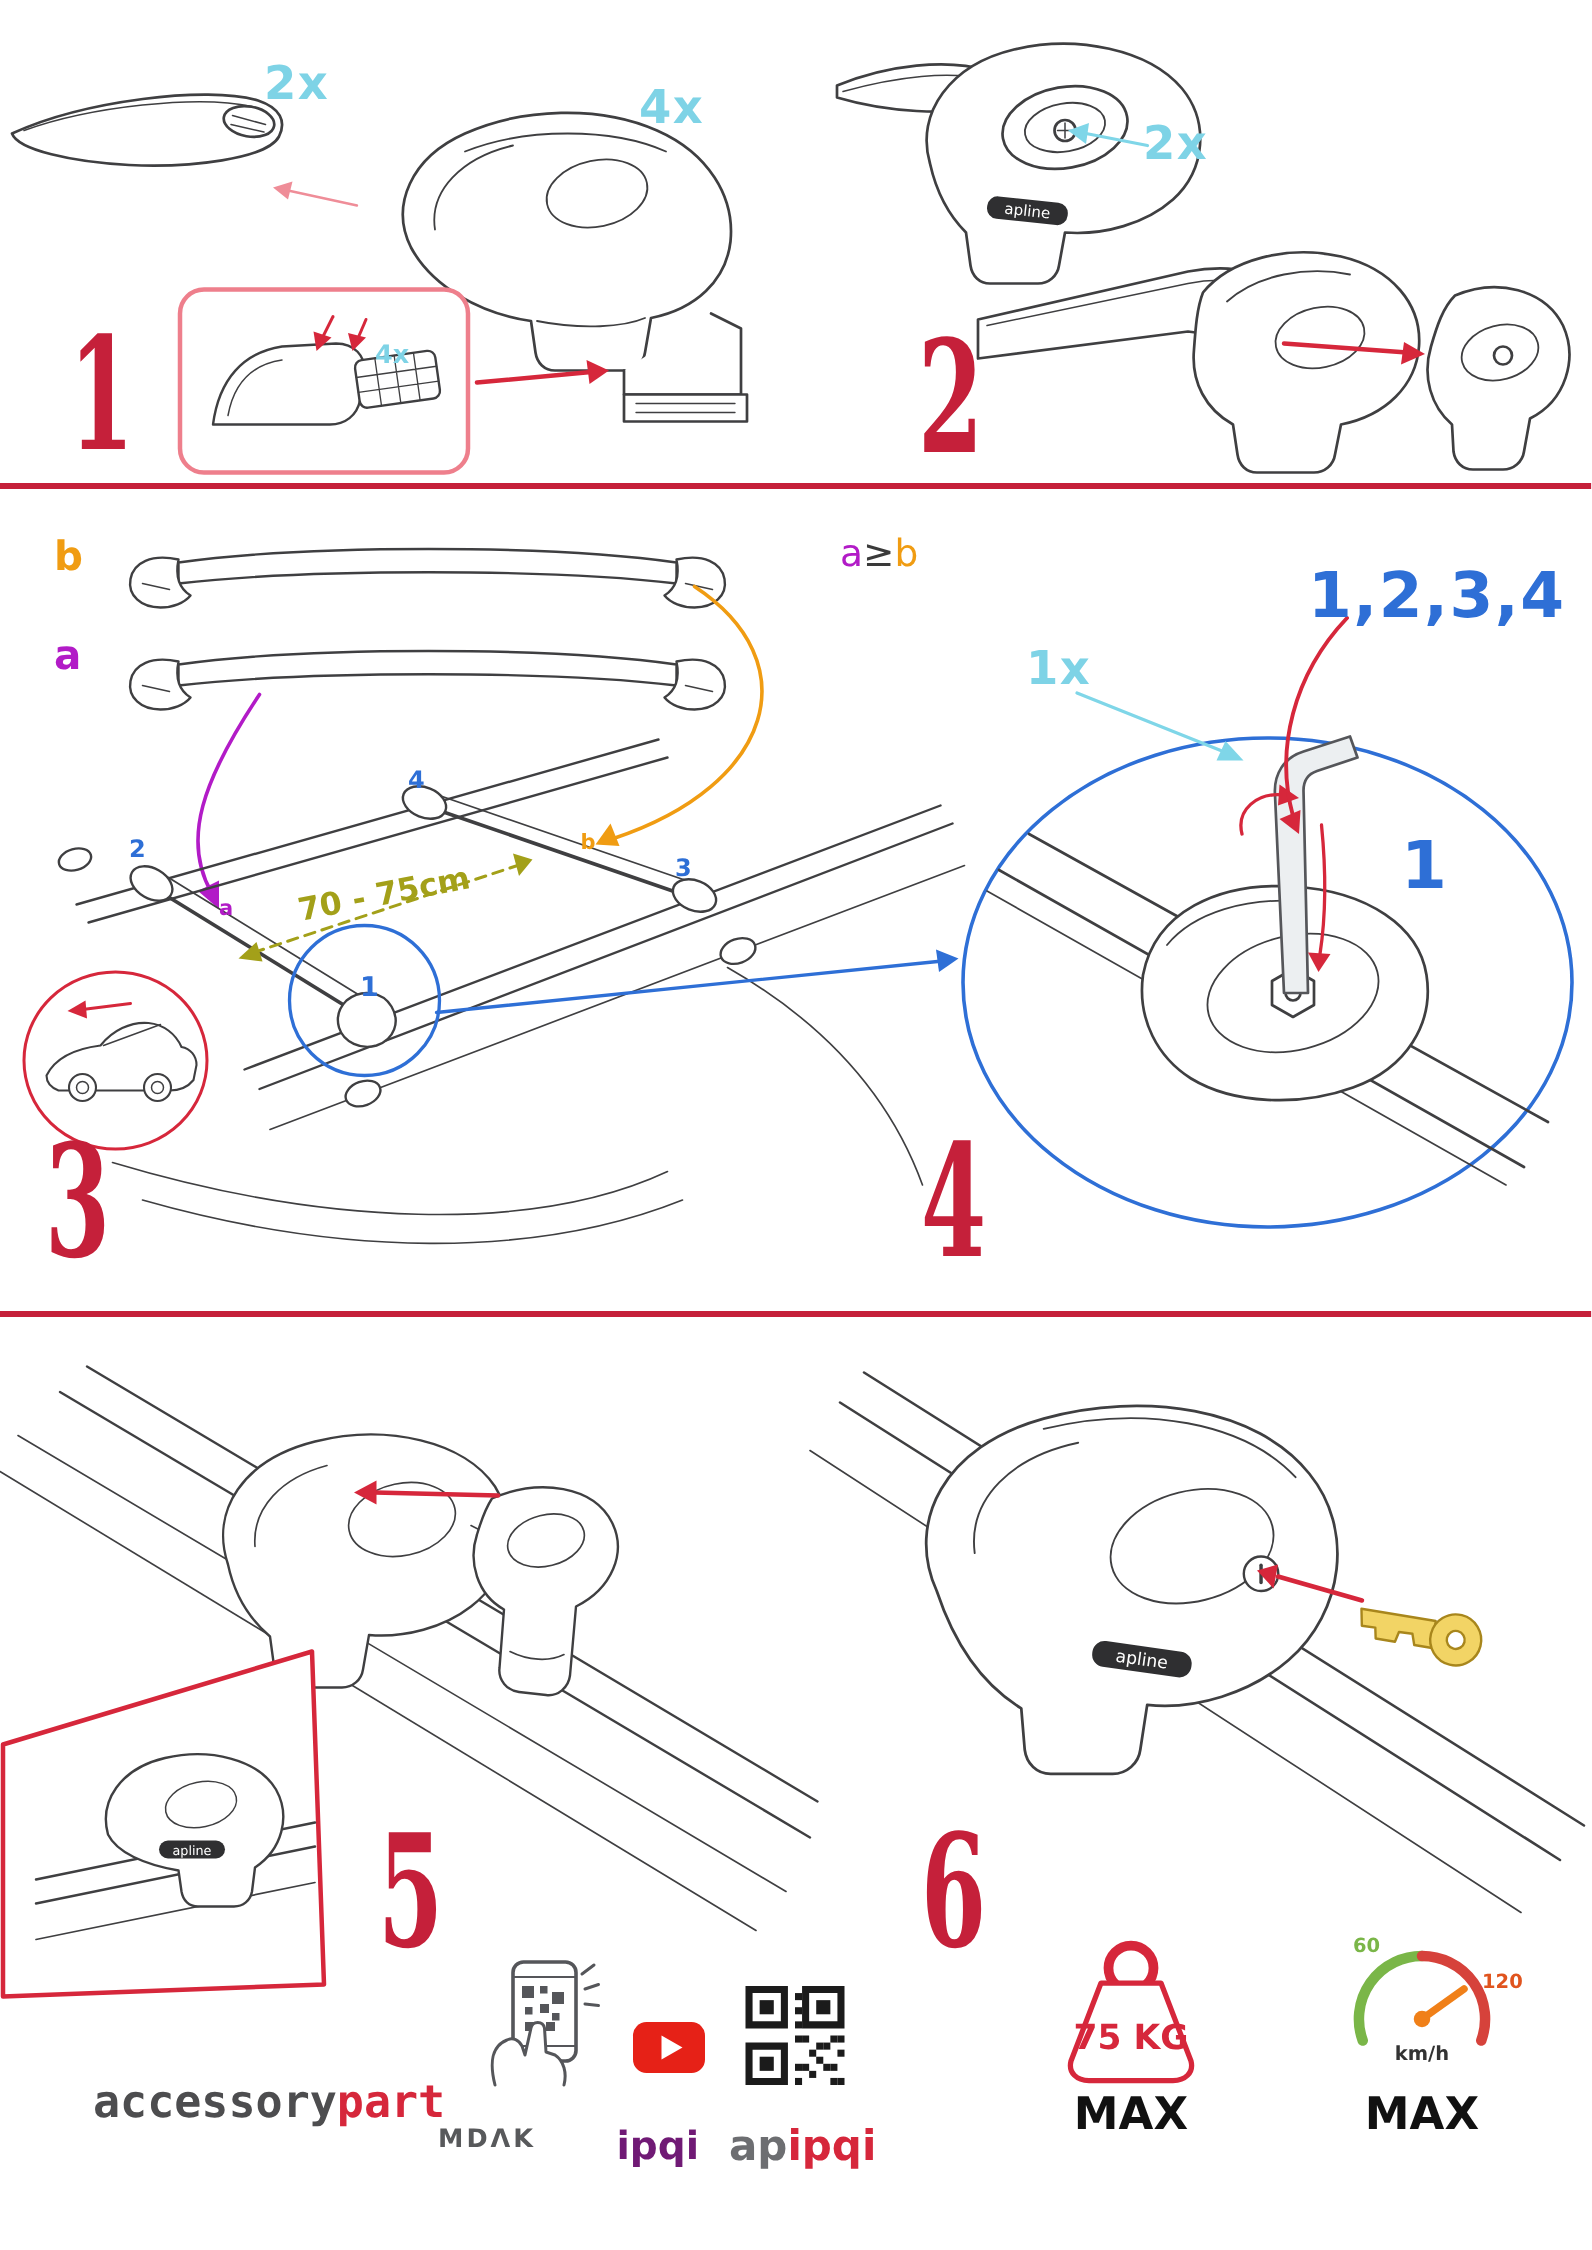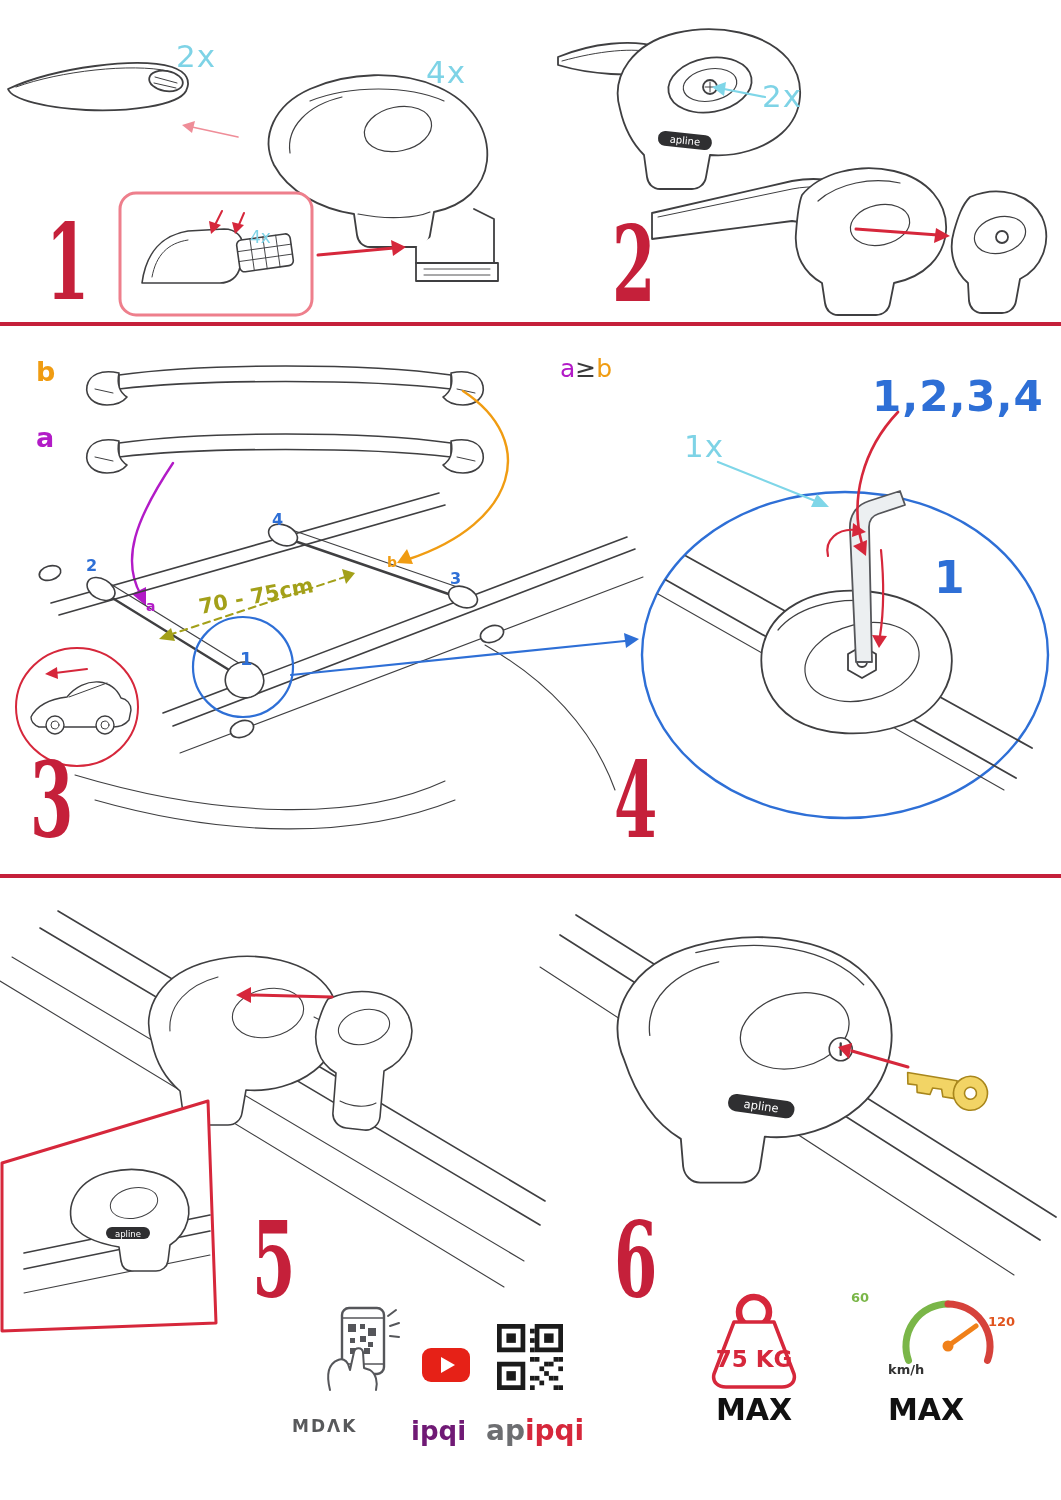--- a/index.html
+++ b/index.html
@@ -4,38 +4,38 @@
 <style>
   *{margin:0;padding:0;box-sizing:border-box}
   html,body{background:#ffffff}
   .canvas{position:relative;width:1061px;height:1500px;background:#fff;overflow:hidden;
           font-family:"DejaVu Sans",sans-serif;color:#222}
   .abs{position:absolute}
   svg.art{position:absolute;overflow:visible}
   .divider{position:absolute;left:0;width:1061px;height:4px;background:#c5203a}
   .stepnum{position:absolute;font-family:"DejaVu Serif",serif;font-weight:700;font-size:104px;
            line-height:.82;color:#c5203a;transform:scaleX(.6);transform-origin:left top}
-  .qty{position:absolute;font-weight:400;font-size:31px;color:#7ed3e6;letter-spacing:1px}
+  .qty{position:absolute;font-weight:700;font-size:31px;color:#7ed3e6;letter-spacing:1px}
   .qty.small{font-size:17px;letter-spacing:0}
   .poslabel{position:absolute;font-weight:700;font-size:16px;color:#2e6fd6}
   .barlabel{position:absolute;font-weight:700;font-size:27px}
   .purple{color:#b21bc7}.orange{color:#f09c12}
   .distance{position:absolute;font-weight:700;font-size:21px;color:#a3a019;transform:rotate(-11deg)}
   .cond{position:absolute;font-weight:400;font-size:25px}
   .cond .op{color:#3a3a3a}
   .sequence{position:absolute;font-weight:700;font-size:42px;color:#2e6fd6;letter-spacing:1px}
   .bigone{position:absolute;font-weight:700;font-size:44px;color:#2e6fd6}
   .model{position:absolute;font-weight:700;font-size:31px;color:#2b2a6e;letter-spacing:1px}
   .brandline{position:absolute;font-family:"DejaVu Sans Mono",monospace;font-weight:700;font-size:30px}
   .brandline .g{color:#4d4d4f}.brandline .r{color:#d6273b}
   .partner{position:absolute;font-weight:700;color:#58595b}
   .apline{position:absolute;font-weight:700;font-size:28px}
   .apline .g{color:#6d6e71}.apline .r{color:#d6273b}
   .wtext{position:absolute;width:112px;text-align:center;font-weight:700}
-  .stext{position:absolute;width:120px;font-weight:700}
+  .stext{position:absolute;width:120px;text-align:center;font-weight:700}
   .maxlabel{font-size:30px;color:#111}
 </style>
 </head>
 <body>
 
 <div class="canvas">
 
   <svg class="art" style="left:0;top:15;width:545px;height:310px" viewBox="0 0 545 310">
     <g stroke="#3f3f41" stroke-width="1.8" fill="#fff" stroke-linejoin="round" stroke-linecap="round">
       <g>
@@ -321,20 +321,23 @@
         <circle cx="66" cy="23" r="6" fill="#fff"></circle>
       </g>
       <g stroke="#d6273b" fill="#d6273b" stroke-width="3">
         <path d="M368,172 L312,156" fill="none"></path>
         <polygon points="298,152 312,148 309,164" stroke="none"></polygon>
       </g>
     </g>
   </svg>
   <div class="stepnum" style="left:614px;top:1218px">6</div>
 
+  <div class="brandline" style="left:62px;top:1384px">
+    <span class="g">accessory</span><span class="r">part</span>
+  </div>
 
   <svg class="art" style="left:320px;top:1306px;width:76px;height:84px" viewBox="0 0 76 84">
     <g stroke="#55565a" stroke-width="2.4" fill="#fff" stroke-linejoin="round" stroke-linecap="round">
       <rect x="22" y="2" width="42" height="66" rx="7"></rect>
       <path d="M22,12 h42 M22,58 h42" stroke-width="1.4" fill="none"></path>
       <g fill="#55565a" stroke="none">
         <rect x="28" y="18" width="8" height="8"></rect>
           <rect x="40" y="18" width="5" height="5"></rect>
         <rect x="48" y="22" width="8" height="8"></rect>
           <rect x="30" y="32" width="5" height="5"></rect>
@@ -395,18 +398,18 @@
   </svg>
   <div class="wtext" style="left:698px;top:1346px;font-size:23px;color:#d6273b">75 KG</div>
   <div class="wtext maxlabel" style="left:698px;top:1392px">MAX</div>
 
   <svg class="art" style="left:888px;top:1288px;width:120px;height:100px" viewBox="0 0 120 100">
     <path d="M20.5,72.4 A42,42 0 0 1 60,16" fill="none" stroke="#7ab648" stroke-width="7" stroke-linecap="round"></path>
     <path d="M60,16 A42,42 0 0 1 99.5,72.4" fill="none" stroke="#d6423b" stroke-width="7" stroke-linecap="round"></path>
     <line x1="60" y1="58" x2="88" y2="38" stroke="#f08019" stroke-width="5" stroke-linecap="round"></line>
     <circle cx="60" cy="58" r="5.5" fill="#f08019"></circle>
   </svg>
-  <div class="abs" style="left:851px;top:1290px;font-size:13px;font-weight:700;color:#7ab648">60</div>
+  <div class="abs" style="left:902px;top:1290px;font-size:13px;font-weight:700;color:#7ab648">60</div>
   <div class="abs" style="left:988px;top:1314px;font-size:13px;font-weight:700;color:#e0541e">120</div>
   <div class="stext" style="left:888px;top:1362px;font-size:13px;color:#333">km/h</div>
   <div class="stext maxlabel" style="left:888px;top:1392px">MAX</div>
 
 </div>
 
 </body></html>

